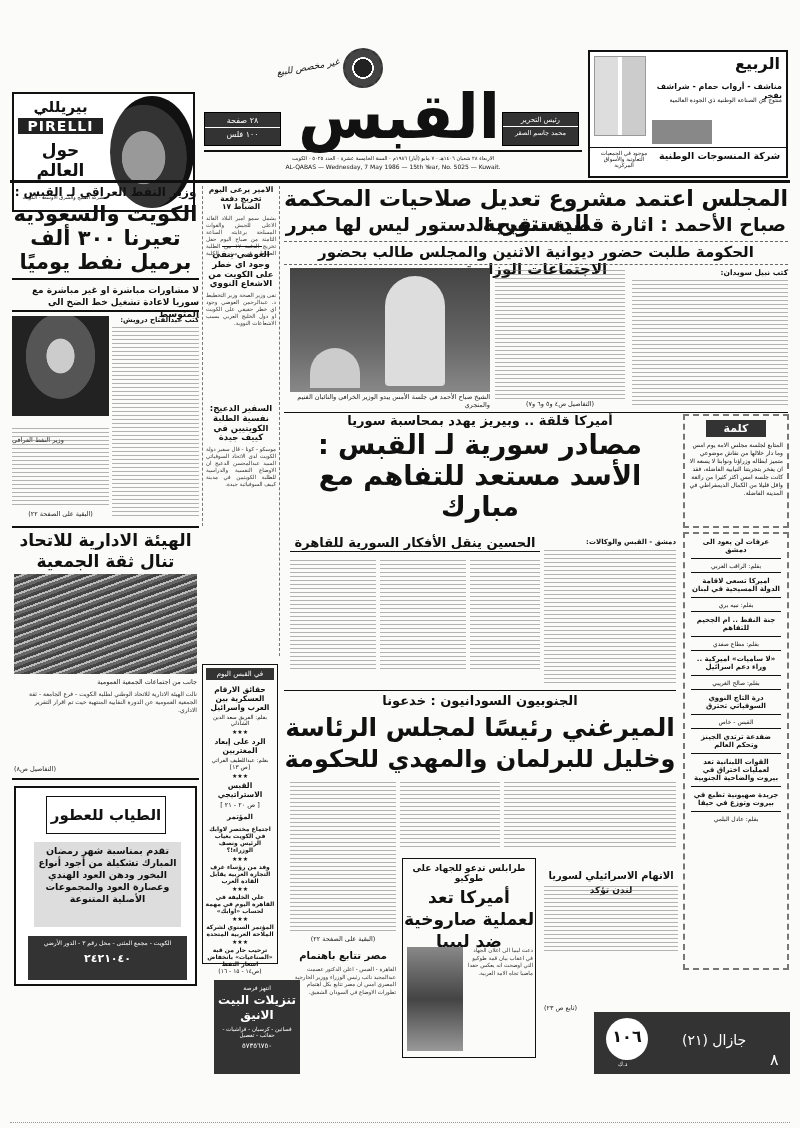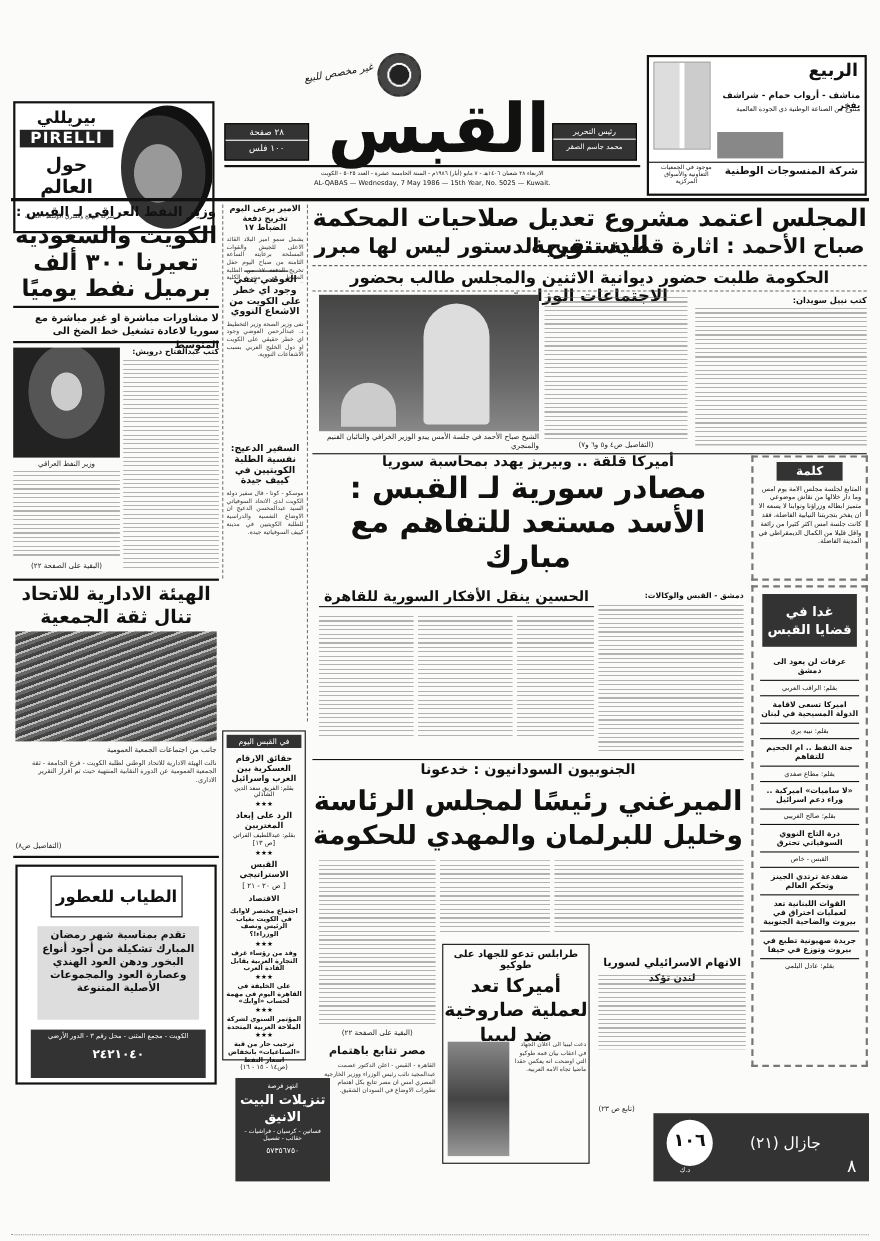--- a/index.html
+++ b/index.html
@@ -57,21 +57,21 @@
 <div class="rule" style="left:10px;top:180px;width:780px;height:2.5px;"></div>
 
 <div class="abs" style="left:12px;top:186px;width:187px;">
   <div class="hl" style="font-size:12px;">وزير النفط العراقي لـ القبس :</div>
   <div class="hl" style="font-size:21px;margin-top:2px;">الكويت والسعودية تعيرنا ٣٠٠ ألف برميل نفط يوميًا</div>
   <div class="rule" style="position:relative;height:1.5px;margin:4px 0;"></div>
   <div style="font-size:9px;font-weight:bold;text-align:right;line-height:12px;">لا مشاورات مباشرة او غير مباشرة مع سوريا لاعادة تشغيل خط الضخ الى المتوسط</div>
 </div>
 <div class="rule" style="left:12px;top:310px;width:187px;height:1.5px;"></div>
 <div class="photo" style="left:12px;top:316px;width:97px;height:100px;background:radial-gradient(ellipse at 50% 40%,#ccc 0 20%,#555 21% 50%,#222 51%);"></div>
-<div class="abs cap" style="left:12px;top:418px;width:97px;text-align:center;">وزير النفط العراقي</div>
+<div class="abs cap" style="left:12px;top:436px;width:97px;text-align:left;">وزير النفط العراقي</div>
 <div class="abs" style="left:112px;top:316px;width:87px;font-size:7px;font-weight:bold;text-align:right;">كتب عبدالفتاح درويش:</div>
 <div class="abs filler" style="left:112px;top:327px;width:87px;height:190px;"></div>
 <div class="abs filler" style="left:12px;top:428px;width:97px;height:80px;"></div>
 <div class="abs cap" style="left:12px;top:510px;width:97px;text-align:center;">(البقية على الصفحة ٢٢)</div>
 <div class="vdash abs" style="left:202px;top:186px;height:340px;"></div>
 
 <div class="abs" style="left:206px;top:186px;width:70px;">
   <div class="hl" style="font-size:7.5px;">الامير يرعى اليوم تخريج دفعة الضباط ١٧</div>
   <div class="txt" style="margin-top:3px;height:42px;font-size:5.5px;line-height:7px;">يشمل سمو امير البلاد القائد الاعلى للجيش والقوات المسلحة برعايته الساعة الثامنة من صباح اليوم حفل تخريج الدفعة ١٧ من الطلبة الضباط في مبنى الكلية العسكرية.</div>
 </div>
@@ -114,21 +114,20 @@
 <div class="abs filler" style="left:470px;top:560px;width:70px;height:110px;"></div>
 <div class="abs filler" style="left:380px;top:560px;width:86px;height:110px;"></div>
 <div class="abs filler" style="left:290px;top:560px;width:86px;height:110px;"></div>
 
 <div class="abs" style="left:683px;top:414px;width:106px;height:114px;border:2px dashed #777;">
   <div class="boxdark" style="margin:4px auto;width:60px;font-size:11px;font-weight:bold;padding:2px;">كلمة</div>
   <div class="txt" style="padding:0 4px;height:80px;font-size:6px;line-height:8px;text-align:right;color:#111;">المتابع لجلسة مجلس الامة يوم امس وما دار خلالها من نقاش موضوعي متميز ابطاله وزراؤنا ونوابنا لا يسعه الا ان يفخر بتجربتنا النيابية الفاضلة، فقد كانت جلسة امس اكثر كثيرا من رائعة واقل قليلا من الكمال الديمقراطي في المدينة الفاضلة.</div>
 </div>
 
 <div class="abs" style="left:683px;top:532px;width:106px;height:438px;border:2px dashed #777;">
-  <div class="boxdark" style="margin:6px 8px;font-size:12px;font-weight:bold;padding:8px 4px;line-height:16px;">غدا في قضايا القبس</div>
   <div style="padding:0 6px;">
     <div class="tm" style="border-bottom:1px solid #111;padding:4px 0;text-align:center;">
         <div style="font-size:7px;font-weight:bold;">عرفات لن يعود الى دمشق</div>
       </div>
     <div style="font-size:6px;text-align:center;padding:3px 0;border-bottom:1px solid #111;">بقلم: الراقب العربي</div>
     <div style="border-bottom:1px solid #111;padding:4px 0;text-align:center;">
         <div style="font-size:7px;font-weight:bold;">اميركا تسعى لاقامة الدولة المسيحية في لبنان</div>
       </div>
     <div style="font-size:6px;text-align:center;padding:3px 0;border-bottom:1px solid #111;">بقلم: نبيه بري</div>
     <div style="border-bottom:1px solid #111;padding:4px 0;text-align:center;">
@@ -174,21 +173,21 @@
   <div style="padding:2px;">
       <div style="font-size:7.5px;font-weight:bold;">الرد على إبعاد المغتربين</div>
       <div style="font-size:5.5px;margin-top:2px;">بقلم: عبداللطيف الفراتي</div>
       <div style="font-size:6px;">[ص ١٣]</div>
     </div>
   <div style="font-size:6px;">★★★</div>
   <div style="padding:2px;">
       <div style="font-size:7.5px;font-weight:bold;">القبس الاستراتيجي</div>
       <div style="font-size:6.5px;margin-top:2px;">[ ص ٢٠ - ٢١ ]</div>
     </div>
-  <div style="font-size:7px;font-weight:bold;padding:2px;">الاقتصاد</div>
+  <div style="font-size:7px;font-weight:bold;padding:2px;">المؤتمر</div>
   <div style="font-size:6px;font-weight:bold;padding:2px;">اجتماع مختصر لاوابك في الكويت بغياب الرئيس ونصف الوزراء!؟</div>
   <div style="font-size:6px;">★★★</div>
   <div style="font-size:6px;font-weight:bold;padding:1px 2px;">وفد من رؤساء غرف التجارة العربية يقابل القادة العرب</div>
   <div style="font-size:6px;">★★★</div>
   <div style="font-size:6px;font-weight:bold;padding:1px 2px;">علي الخليفة في القاهرة اليوم في مهمة لحساب «اوابك»</div>
   <div style="font-size:6px;">★★★</div>
   <div style="font-size:6px;font-weight:bold;padding:1px 2px;">المؤتمر السنوي لشركة الملاحة العربية المتحدة</div>
   <div style="font-size:6px;">★★★</div>
   <div style="padding:1px 2px;">
       <div style="font-size:6px;font-weight:bold;">ترحيب حار من قبة «الصناعيات» بانخفاض اسعار النفط</div>

